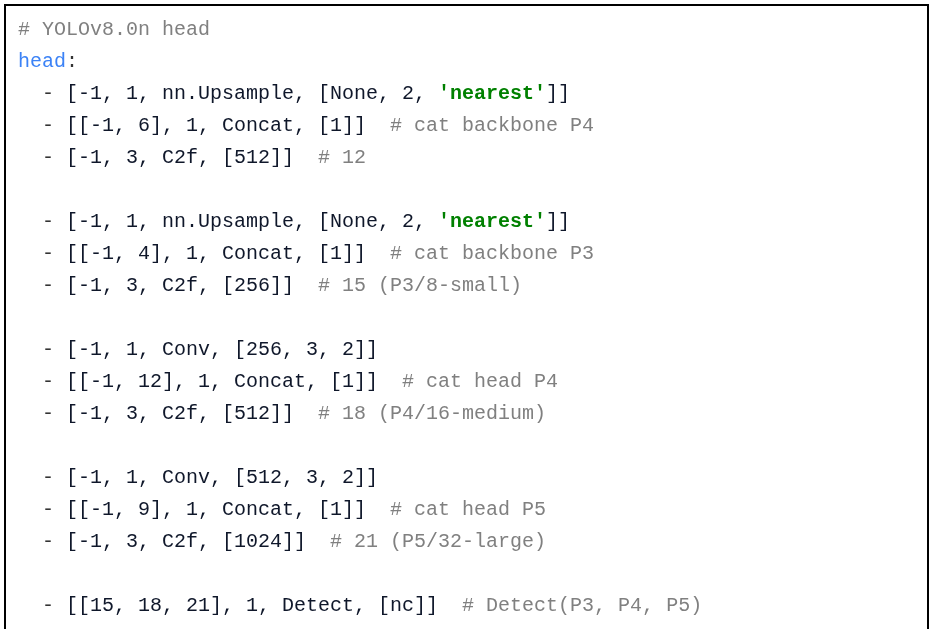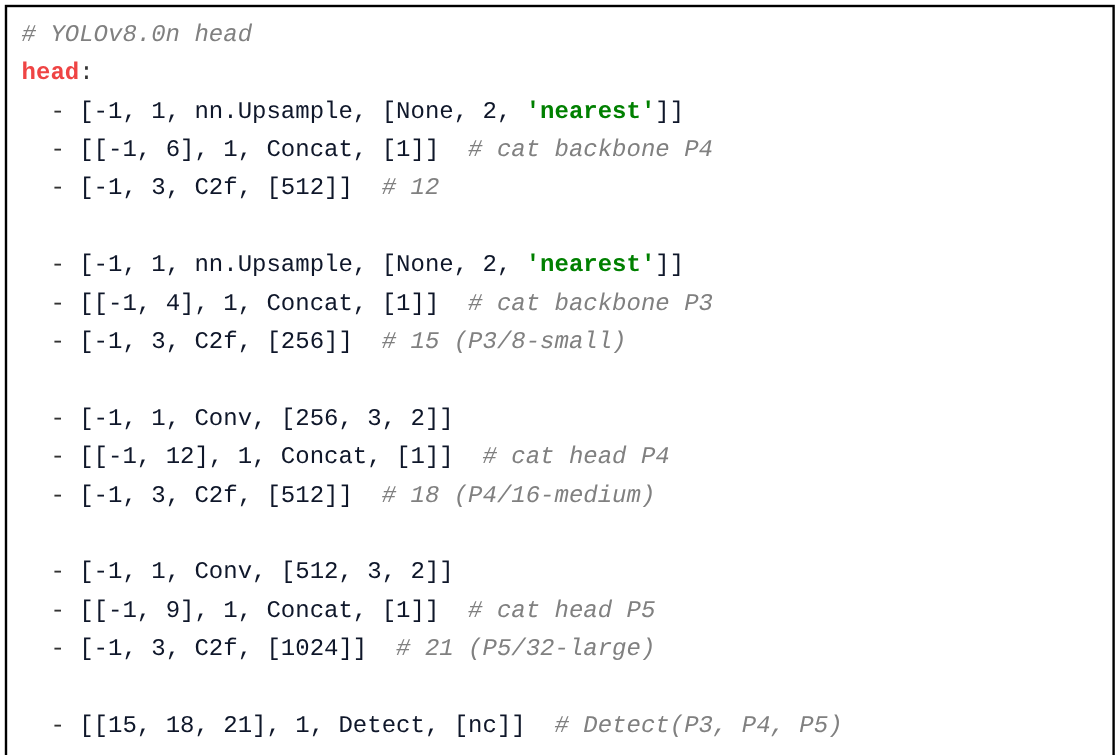--- a/index.html
+++ b/index.html
@@ -15,25 +15,24 @@
       padding: 4px;
     }
     .code-container {
       border: 2px solid #000;
       padding: 8px 12px;
       background: #fff;
       white-space: pre;
     }
     .comment {
       color: #808080;
-      font-style: italic;
     }
     .key {
-      color: #ef4444;
-      font-weight: bold;
+      color: #3b82f6;
+      font-weight: normal;
     }
     .string {
       color: #008000;
       font-weight: bold;
     }
     .text {
       color: #0f172a;
     }
     .punct {
       color: #333;

